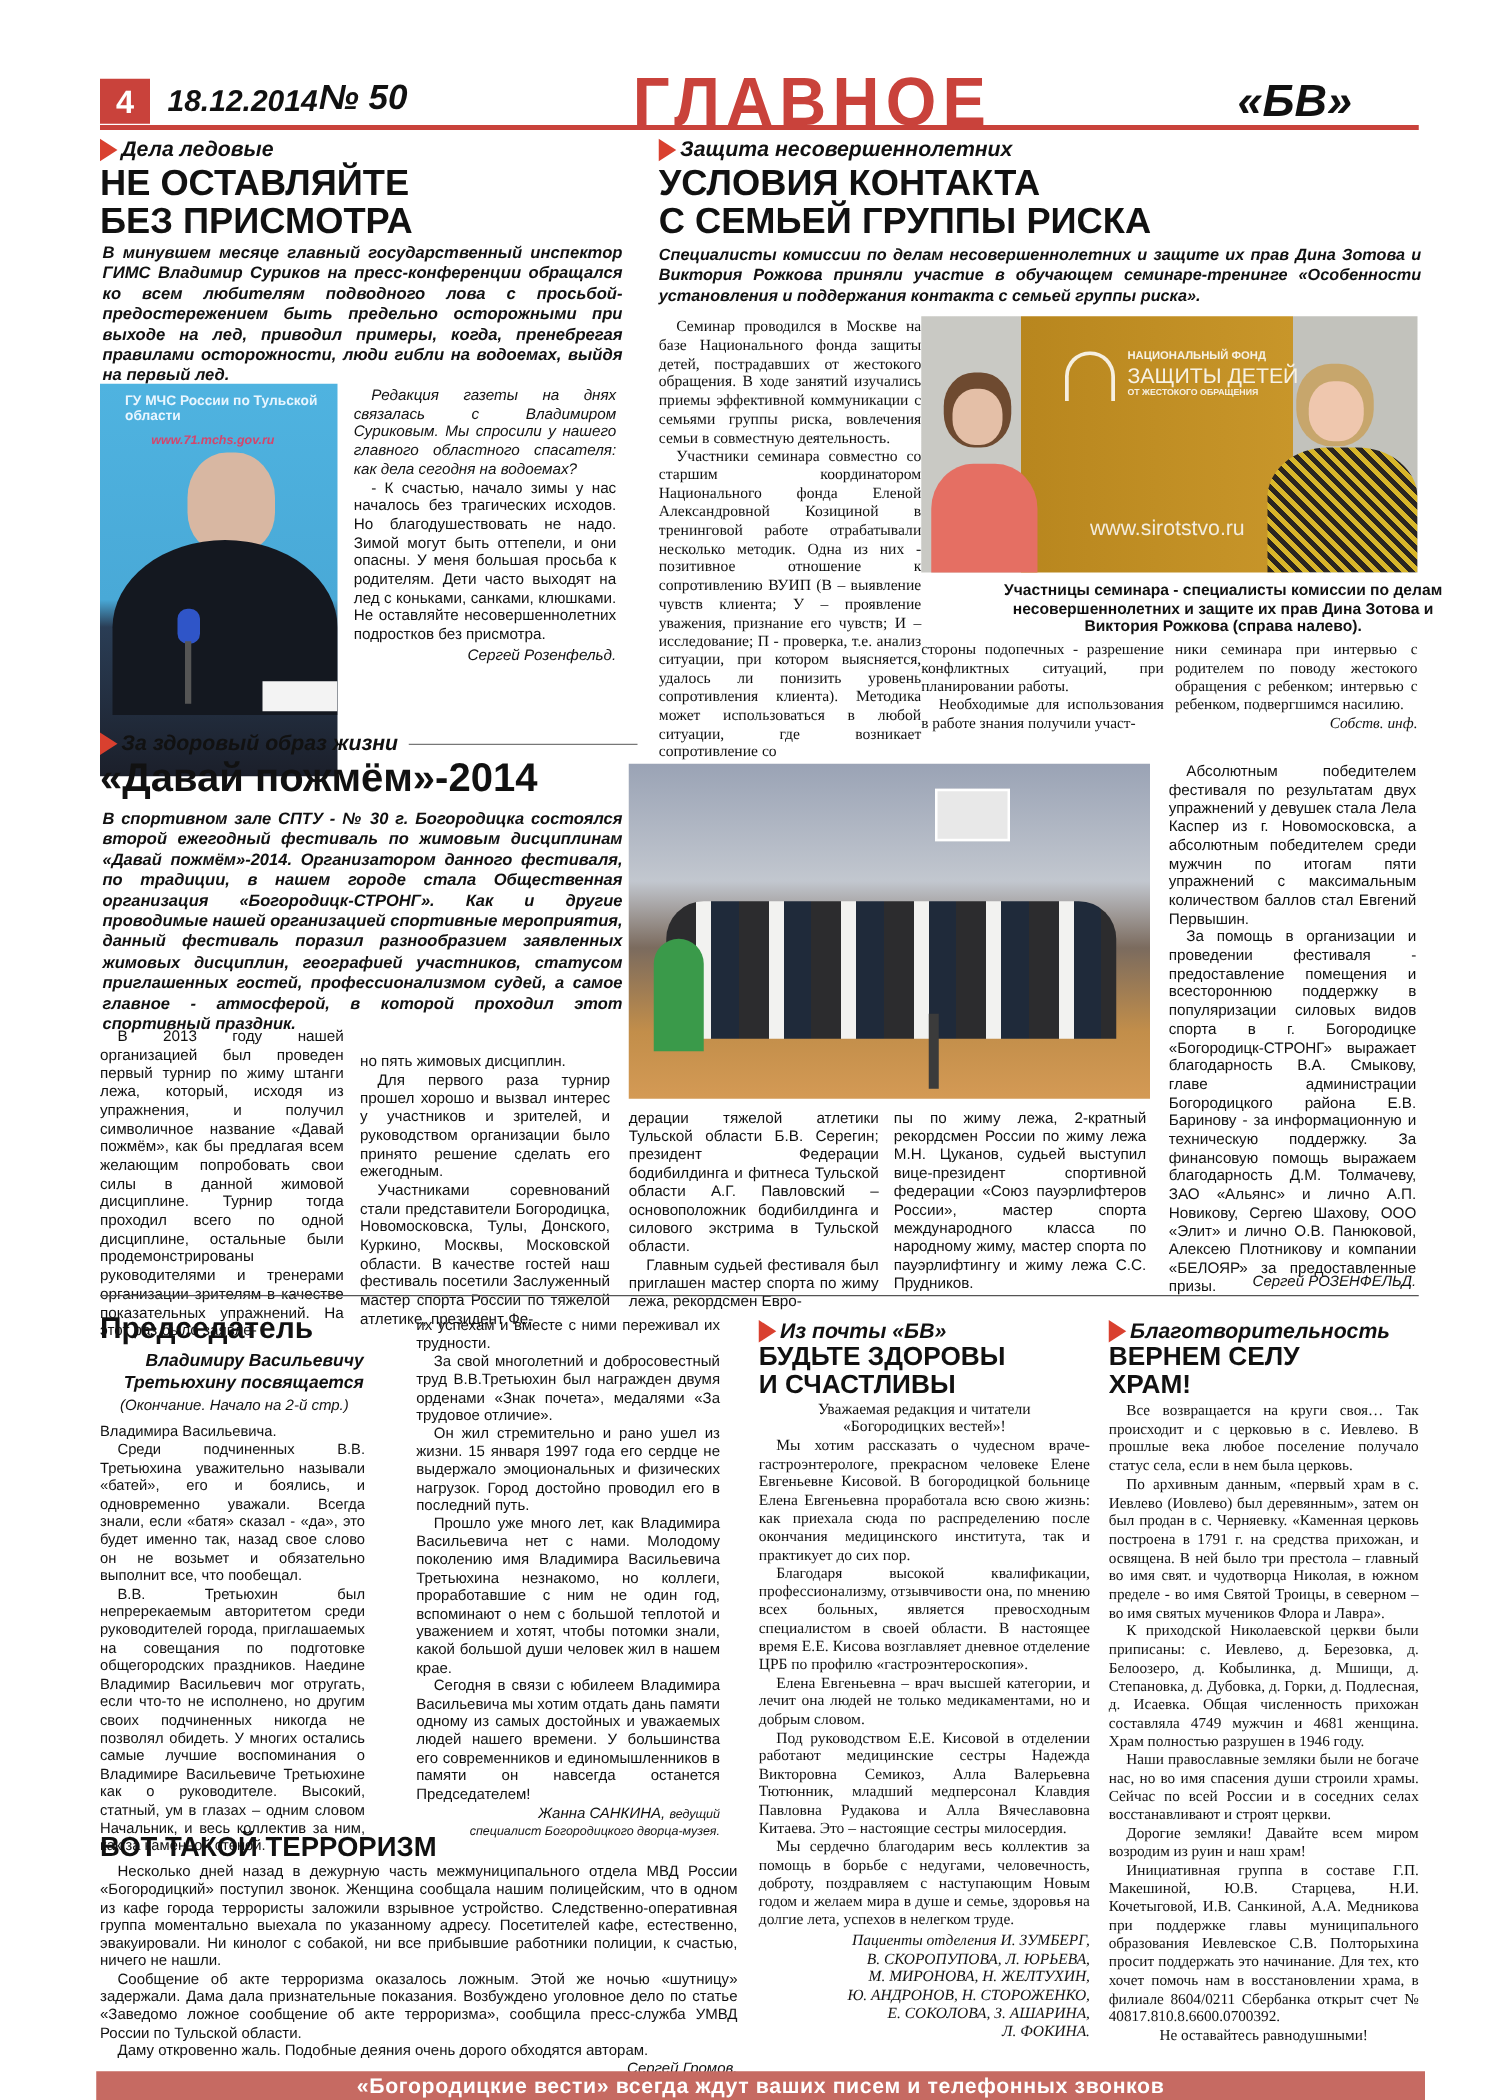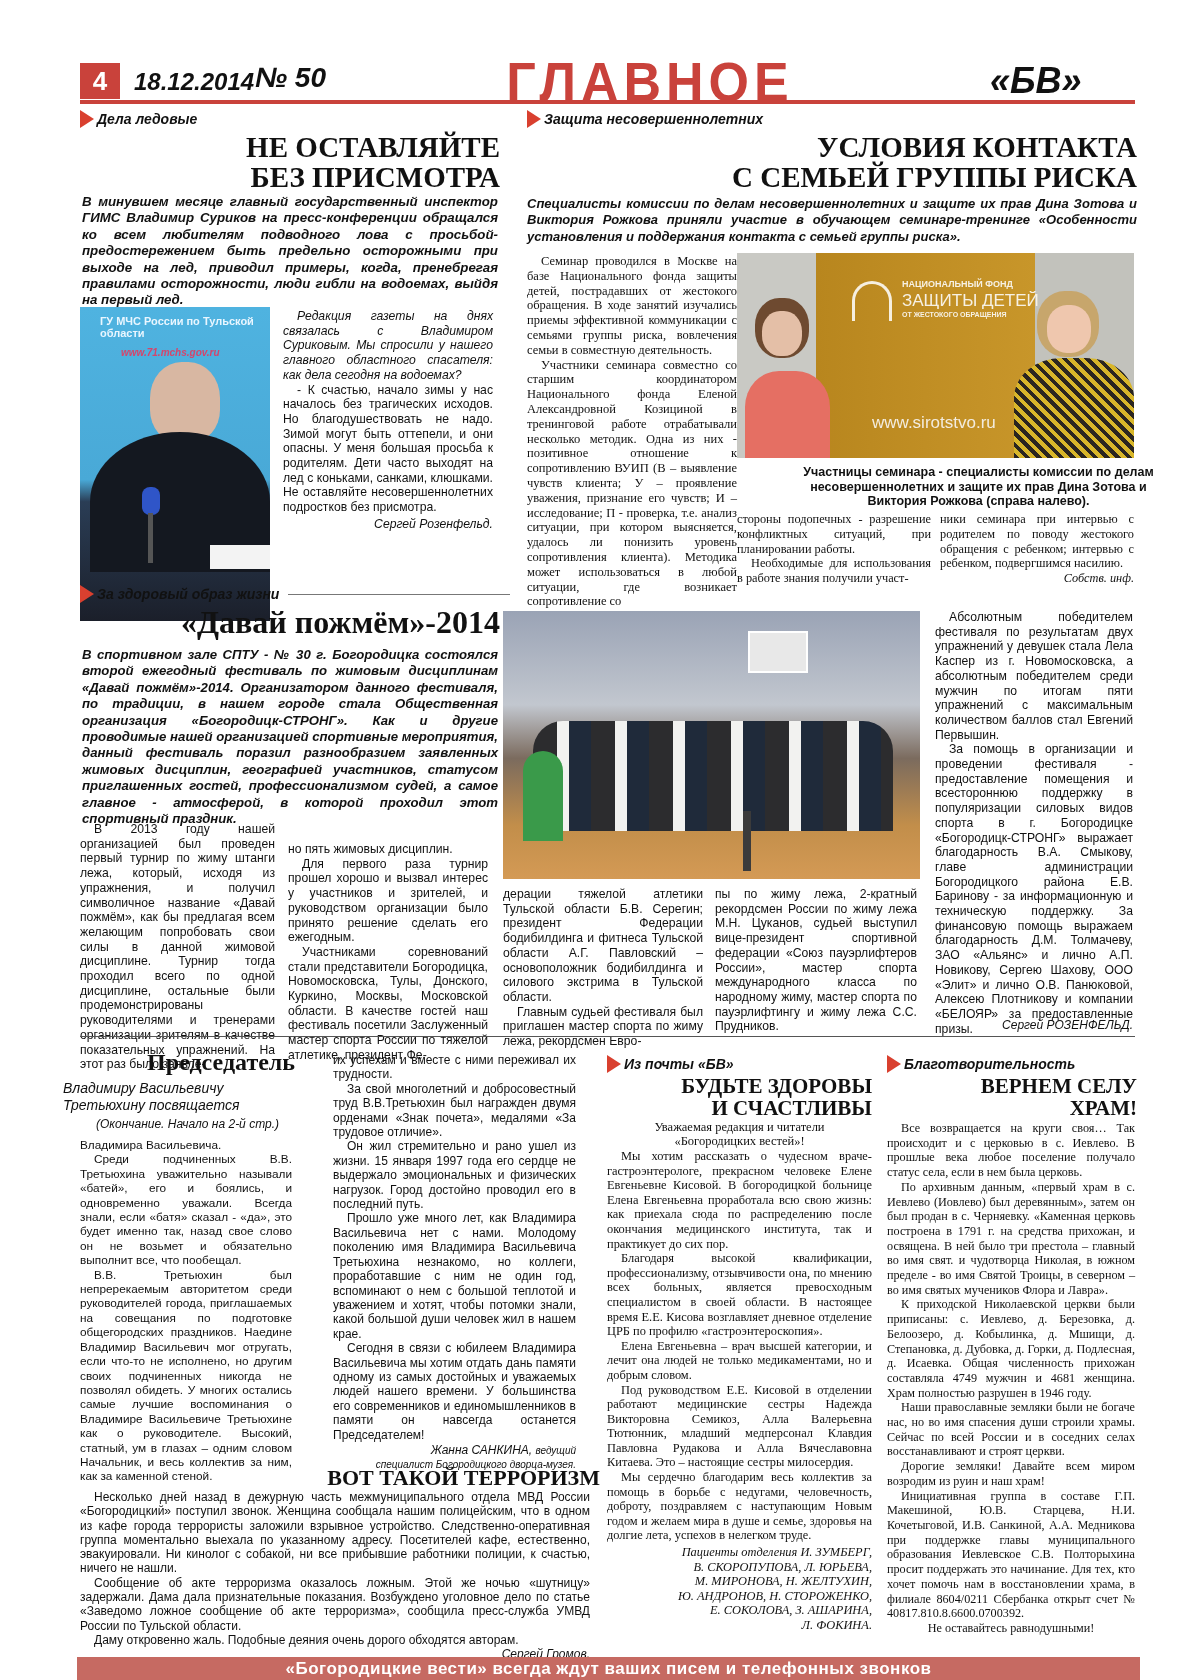--- a/index.html
+++ b/index.html
@@ -12,23 +12,23 @@
   .noind { text-indent: 0; }
 
   
   .pnum { left: 80px; top: 63px; width: 40px; height: 36px; background: #c9423b; color: #fff; font-weight: bold; font-size: 26px; text-align: center; line-height: 36px; }
   .date { left: 134px; top: 68px; font-size: 24px; font-style: italic; font-weight: bold; }
   .issue { left: 255px; top: 62px; font-size: 28px; font-style: italic; font-weight: bold; }
   .masthead { left: 500px; top: 52px; width: 300px; text-align: center; font-size: 52px; font-weight: bold; color: #c9423b; letter-spacing: 5px; transform: scaleY(1.05); }
   .brand { left: 990px; top: 60px; font-size: 36px; font-weight: bold; font-style: italic; }
   .hrule { left: 80px; top: 100px; width: 1055px; height: 4px; background: #c9423b; }
 
-  .rubric { font-style: italic; font-weight: bold; font-size: 14px; display: flex; align-items: center; gap: 3px; }
+  .rubric { font-style: italic; font-weight: bold; font-size: 17px; display: flex; align-items: center; gap: 3px; }
   .tri { width: 0; height: 0; border-top: 9px solid transparent; border-bottom: 9px solid transparent; border-left: 14px solid #d9402f; display: inline-block; }
-  .head { font-weight: 900; text-align: right; line-height: 1.05; font-family: Liberation Serif, serif; }
+  .head { font-weight: 900; text-align: left; line-height: 1.05; font-family: Liberation Sans, sans-serif; }
   .lead { font-style: italic; font-weight: bold; font-size: 13.3px; line-height: 16.4px; text-align: justify; }
   .body12 { font-size: 12.2px; line-height: 14.7px; }
   .photo { overflow: hidden; }
   .caption { font-weight: bold; font-size: 12.5px; line-height: 14.5px; text-align: center; }
   .sign { font-style: italic; text-align: right; }
   .divider { height: 1px; background: #555; }
   .footer-bar { left: 77px; top: 1657px; width: 1063px; height: 23px; background: #c66a62; color: #fff; font-size: 17px; font-weight: bold; text-align: center; line-height: 23px; letter-spacing: 0.5px; }
 </style>
 </head>
 <body>
@@ -138,21 +138,21 @@
 </div>
 <div class="abs body12 just" style="left:935px;top:610px;width:198px;">
   <p>Абсолютным победителем фестиваля по результатам двух упражнений у девушек стала Лела Каспер из г. Новомосковска, а абсолютным победителем среди мужчин по итогам пяти упражнений с максимальным количеством баллов стал Евгений Первышин.</p>
   <p>За помощь в организации и проведении фестиваля - предоставление помещения и всестороннюю поддержку в популяризации силовых видов спорта в г. Богородицке «Богородицк-СТРОНГ» выражает благодарность В.А. Смыкову, главе администрации Богородицкого района Е.В. Баринову - за информационную и техническую поддержку. За финансовую помощь выражаем благодарность Д.М. Толмачеву, ЗАО «Альянс» и лично А.П. Новикову, Сергею Шахову, ООО «Элит» и лично О.В. Панюковой, Алексею Плотникову и компании «БЕЛОЯР» за предоставленные призы.</p>
 </div>
 <div class="abs sign" style="left:935px;top:1018px;width:198px;font-size:12px;">Сергей РОЗЕНФЕЛЬД.</div>
 
 <div class="abs divider" style="left:80px;top:1036px;width:1055px;"></div>
 
 <div class="abs head" style="left:80px;top:1050px;width:215px;font-size:24px;">Председатель</div>
-<div class="abs" style="left:63px;top:1080px;width:215px;text-align:left;font-style:italic;font-weight:normal;font-size:14px;line-height:17px;">
+<div class="abs" style="left:76px;top:1080px;width:215px;text-align:right;font-style:italic;font-weight:bold;font-size:14px;line-height:17px;">
   <div>Владимиру Васильевичу</div>
   <div>Третьюхину посвящается</div>
 </div>
 <div class="abs" style="left:80px;top:1117px;width:215px;text-align:center;font-style:italic;font-size:12px;">(Окончание. Начало на 2-й стр.)</div>
 
 <div class="abs body12 just" style="left:80px;top:1138px;width:212px;font-size:11.8px;line-height:14.4px;">
   <p class="noind">Владимира Васильевича.</p>
   <p>Среди подчиненных В.В. Третьюхина уважительно называли «батей», его и боялись, и одновременно уважали. Всегда знали, если «батя» сказал - «да», это будет именно так, назад свое слово он не возьмет и обязательно выполнит все, что пообещал.</p>
   <p>В.В. Третьюхин был непререкаемым авторитетом среди руководителей города, приглашаемых на совещания по подготовке общегородских праздников. Наедине Владимир Васильевич мог отругать, если что-то не исполнено, но другим своих подчиненных никогда не позволял обидеть. У многих остались самые лучшие воспоминания о Владимире Васильевиче Третьюхине как о руководителе. Высокий, статный, ум в глазах – одним словом Начальник, и весь коллектив за ним, как за каменной стеной.</p>
 </div>

